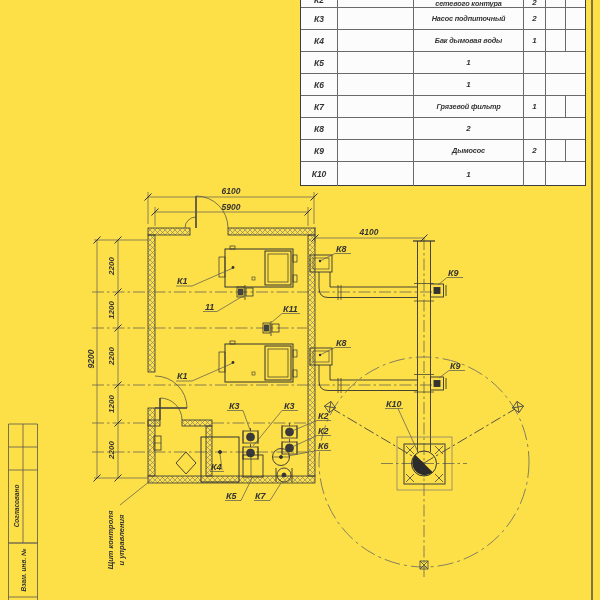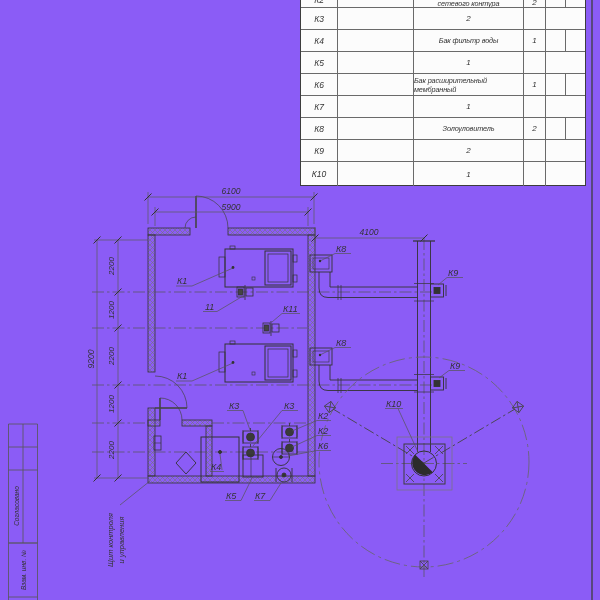--- a/index.html
+++ b/index.html
@@ -1,30 +1,30 @@
 <!DOCTYPE html>
 <html><head>
 <meta charset="utf-8">
 <style>
   html,body{margin:0;padding:0;}
-  #page{position:relative;width:600px;height:600px;background:#8b5cf6;overflow:hidden;
-        font-family:"Liberation Sans",sans-serif;}
+  #page{position:relative;width:600px;height:600px;background:#fde047;overflow:hidden;
+        font-family:"Liberation Sans",sans-serif;font-weight:bold;}
   
   .spec{position:absolute;left:300px;top:0;width:286px;height:186px;
         border-left:1.6px solid #3d3d3d;border-right:1.6px solid #3d3d3d;
         border-bottom:1.8px solid #3d3d3d;box-sizing:border-box;background:#fcfcfc;}
   .spec-row{display:grid;grid-template-columns:37px 76px 110px 22px 20px 17px;
         border-bottom:1px solid #6a6a6a;box-sizing:border-box;}
   .spec-row:last-child{border-bottom:none;}
   .cell{border-right:1px solid #6a6a6a;box-sizing:border-box;overflow:hidden;
         display:flex;align-items:center;justify-content:center;
         font-style:italic;color:#333;}
   .cell:last-child{border-right:none;}
   .c-pos{font-size:8.5px;}
-  .c-name{font-size:7.3px;letter-spacing:-0.15px;}
+  .c-name{font-size:7.3px;letter-spacing:-0.15px;text-align:center;}
   .c-qty{font-size:8px;}
   .r-part{height:8px;}
   .r-std{height:22px;}
   .r-last{height:24px;}
   .r-part .c-pos span{margin-top:-7px;}
   .r-part .c-qty span{margin-top:-3px;}
   
   svg{position:absolute;left:0;top:0;}
   text{fill:#333;font-style:italic;font-family:"Liberation Sans",sans-serif;}
   .lbl{font-size:9px;}
@@ -51,33 +51,36 @@
           <span>2</span>
         </div>
       <div class="cell"></div>
         <div class="cell"></div>
     </div>
     <div class="spec-row r-std">
       <div class="cell c-pos">
           <span>К3</span>
         </div>
       <div class="cell"></div>
+      <div class="cell c-name">
+          <span>Насос подпиточный</span>
+        </div>
       <div class="cell c-qty">
           <span>2</span>
         </div>
       <div class="cell"></div>
         <div class="cell"></div>
     </div>
     <div class="spec-row r-std">
       <div class="cell c-pos">
           <span>К4</span>
         </div>
       <div class="cell"></div>
       <div class="cell c-name">
-          <span>Бак фильтр воды</span>
+          <span>Бак дымовая воды</span>
         </div>
       <div class="cell c-qty">
           <span>1</span>
         </div>
       <div class="cell"></div>
         <div class="cell"></div>
     </div>
     <div class="spec-row r-std">
       <div class="cell c-pos">
           <span>К5</span>
@@ -87,59 +90,59 @@
           <span>1</span>
         </div>
       <div class="cell"></div>
         <div class="cell"></div>
     </div>
     <div class="spec-row r-std">
       <div class="cell c-pos">
           <span>К6</span>
         </div>
       <div class="cell"></div>
+      <div class="cell c-qty">
+          <span>1</span>
+        </div>
+      <div class="cell"></div>
+        <div class="cell"></div>
+    </div>
+    <div class="spec-row r-std">
+      <div class="cell c-pos">
+          <span>К7</span>
+        </div>
+      <div class="cell"></div>
       <div class="cell c-name">
-          <span>Бак расширительный мембранный</span>
+          <span>Грязевой фильтр</span>
         </div>
       <div class="cell c-qty">
           <span>1</span>
         </div>
       <div class="cell"></div>
         <div class="cell"></div>
     </div>
     <div class="spec-row r-std">
       <div class="cell c-pos">
-          <span>К7</span>
-        </div>
-      <div class="cell"></div>
-      <div class="cell c-qty">
-          <span>1</span>
-        </div>
-      <div class="cell"></div>
-        <div class="cell"></div>
-    </div>
-    <div class="spec-row r-std">
-      <div class="cell c-pos">
           <span>К8</span>
         </div>
       <div class="cell"></div>
+      <div class="cell c-qty">
+          <span>2</span>
+        </div>
+      <div class="cell"></div>
+        <div class="cell"></div>
+    </div>
+    <div class="spec-row r-std">
+      <div class="cell c-pos">
+          <span>К9</span>
+        </div>
+      <div class="cell"></div>
       <div class="cell c-name">
-          <span>Золоуловитель</span>
-        </div>
-      <div class="cell c-qty">
-          <span>2</span>
-        </div>
-      <div class="cell"></div>
-        <div class="cell"></div>
-    </div>
-    <div class="spec-row r-std">
-      <div class="cell c-pos">
-          <span>К9</span>
-        </div>
-      <div class="cell"></div>
+          <span>Дымосос</span>
+        </div>
       <div class="cell c-qty">
           <span>2</span>
         </div>
       <div class="cell"></div>
         <div class="cell"></div>
     </div>
     <div class="spec-row r-last">
       <div class="cell c-pos">
           <span>К10</span>
         </div>

